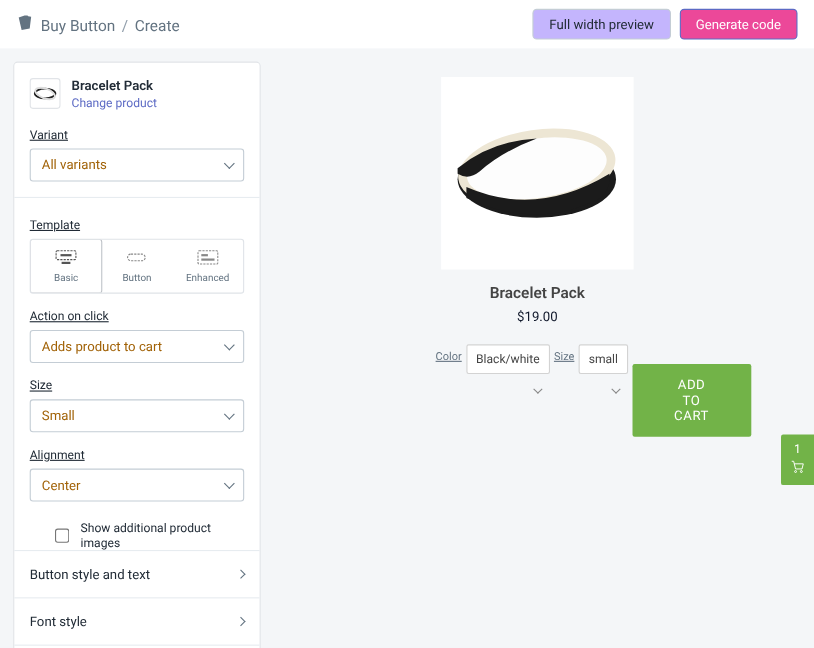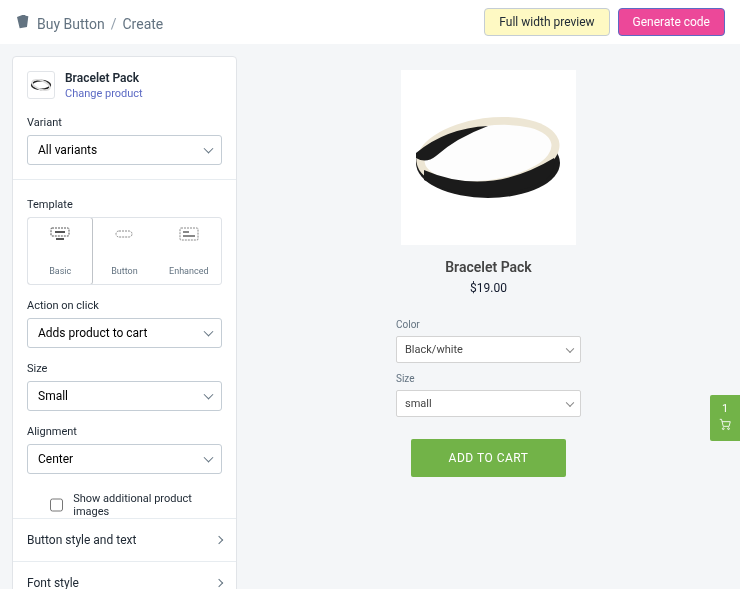--- a/index.html
+++ b/index.html
@@ -4,73 +4,73 @@
 <style>
   * { box-sizing: border-box; margin: 0; padding: 0; font-family: -apple-system, BlinkMacSystemFont, "Segoe UI", Roboto, sans-serif; }
   body { background: #f4f6f8; color: #212b36; font-size: 13px; width: 740px; height: 589px; overflow: hidden; position: relative; }
   
   
   .topbar { display: flex; align-items: center; justify-content: space-between; padding: 8px 15px; background: #fff; }
   .breadcrumb { display: flex; align-items: flex-end; gap: 6px; color: #637381; font-size: 14px; }
   .breadcrumb .logo-icon svg { width: 16px; height: 16px; fill: #637381; }
   .breadcrumb span.sep { color: #919eab; }
   .topbar-actions { display: flex; gap: 8px; }
-  .btn { padding: 6px 14px; font-size: 12px; border-radius: 4px; cursor: pointer; border: 1px solid #c4cdd5; background: #fef9c3; color: #212b36; }
+  .btn { padding: 6px 14px; font-size: 12px; border-radius: 4px; cursor: pointer; border: 1px solid #c4cdd5; background: #c4b5fd; color: #212b36; }
   .btn.primary { background: #ec4899; border-color: #5c6ac4; color: #fff; }
   
   
   .main { display: flex; align-items: flex-start; padding: 12px; gap: 12px; }
   .sidebar { width: 225px; background: #fff; border: 1px solid #e1e4e8; border-radius: 4px; padding: 14px; font-size: 12px; display: flex; flex-direction: column; gap: 0; }
   
   
   .product-header { display: flex; gap: 10px; align-items: flex-start; margin-bottom: 12px; }
   .product-thumb { width: 28px; height: 28px; border: 1px solid #e1e4e8; border-radius: 3px; display: flex; align-items: center; justify-content: center; }
   .product-thumb svg { width: 22px; height: 16px; }
   .product-title-col { display: flex; flex-direction: column; gap: 2px; }
   .product-title-col .title { font-weight: 600; font-size: 12px; }
   .product-title-col .change { color: #5c6ac4; font-size: 11px; cursor: pointer; }
   
   
-  .label { font-size: 11px; color: #212b36; margin-bottom: 6px; margin-top: 4px; }
+  .label { font-size: 11px; color: #212b36; margin-bottom: 6px; margin-top: 4px; text-decoration: underline; }
   
   
   .select { position: relative; }
   .select select, .select .sel {
     width: 100%; padding: 7px 10px; font-size: 12px; border: 1px solid #c4cdd5; border-radius: 3px;
-    background: #fff; appearance: none; cursor: pointer; color: #000000;
+    background: #fff; appearance: none; cursor: pointer; color: #a16207;
   }
   .select::after { content: ""; position: absolute; right: 10px; top: 50%; width: 6px; height: 6px; border-right: 1px solid #637381; border-bottom: 1px solid #637381; transform: translateY(-70%) rotate(45deg); pointer-events: none; }
   
   
   .divider { border-top: 1px solid #e7ecf0; margin: 14px -14px; }
   
   
   .template-row { display: flex; border: 1px solid #dfe3e8; border-radius: 3px; overflow: hidden; }
-  .template-item { flex: 1; padding: 8px 4px; text-align: center; cursor: pointer; display: flex; flex-direction: column; align-items: center; gap: 24px; }
+  .template-item { flex: 1; padding: 8px 4px; text-align: center; cursor: pointer; display: flex; flex-direction: column; align-items: center; gap: 6px; }
   .template-item.selected { border: 1px solid #bfc3c8; border-radius: 3px; margin: -1px; }
   .template-icon { width: 24px; height: 16px; display: flex; align-items: center; justify-content: center; }
   .template-label { font-size: 9px; color: #637381; }
   
   
   .check-row { display: flex; align-items: center; gap: 10px; margin-top: 4px; padding-left: 23px; }
   .check-row input { width: 14px; height: 14px; cursor: pointer; }
   .check-row label { font-size: 11px; }
   
   
   .acc { display: flex; justify-content: space-between; align-items: center; padding: 14px 0; border-top: 1px solid #e7ecf0; margin: 0 -14px; padding-left: 14px; padding-right: 14px; cursor: pointer; }
   .acc:first-of-type { margin-top: 14px; }
   .acc-label { font-size: 12px; }
   .chev-right { width: 6px; height: 6px; border-right: 1px solid #637381; border-bottom: 1px solid #637381; transform: rotate(-45deg); }
   
   
   .preview { flex: 1; display: flex; flex-direction: column; align-items: center; padding-top: 14px; }
   .preview-image { width: 175px; height: 175px; background: #fff; display: flex; align-items: center; justify-content: center; margin-bottom: 14px; }
   .preview-title { font-size: 14px; font-weight: 600; margin-bottom: 6px; color: #444; }
   .preview-price { font-size: 12px; color: #0f172a; margin-bottom: 18px; }
-  .preview-options { width: 185px; display: flex; flex-direction: column; gap: 4px; }
+  .preview-options { width: 185px; display: flex; gap: 4px; }
   .preview-options .label { font-size: 10px; color: #637381; margin-top: 6px; margin-bottom: 2px; }
   .preview-select { position: relative; }
   .preview-select .sel { width: 100%; padding: 6px 8px; font-size: 11px; border: 1px solid #d3d3d3; border-radius: 2px; background: #fff; color: #444; }
   .preview-select::after { content: ""; position: absolute; right: 8px; top: 50%; width: 5px; height: 5px; border-right: 1px solid #888; border-bottom: 1px solid #888; transform: translateY(-70%) rotate(45deg); pointer-events: none; }
   .atc-btn { margin-top: 18px; padding: 12px 38px; font-size: 12px; letter-spacing: 0.5px; background: #72b348; color: #fff; border: none; border-radius: 2px; cursor: pointer; align-self: center; }
   
   
   .cart-float { position: absolute; right: 0; top: 395px; width: 30px; height: 46px; background: #72b348; color: #fff; display: flex; flex-direction: column; align-items: center; justify-content: center; gap: 2px; border-radius: 2px 0 0 2px; }
   .cart-float .count { font-size: 11px; }
   .cart-float svg { width: 14px; height: 14px; fill: none; stroke: #fff; stroke-width: 1.5; }

